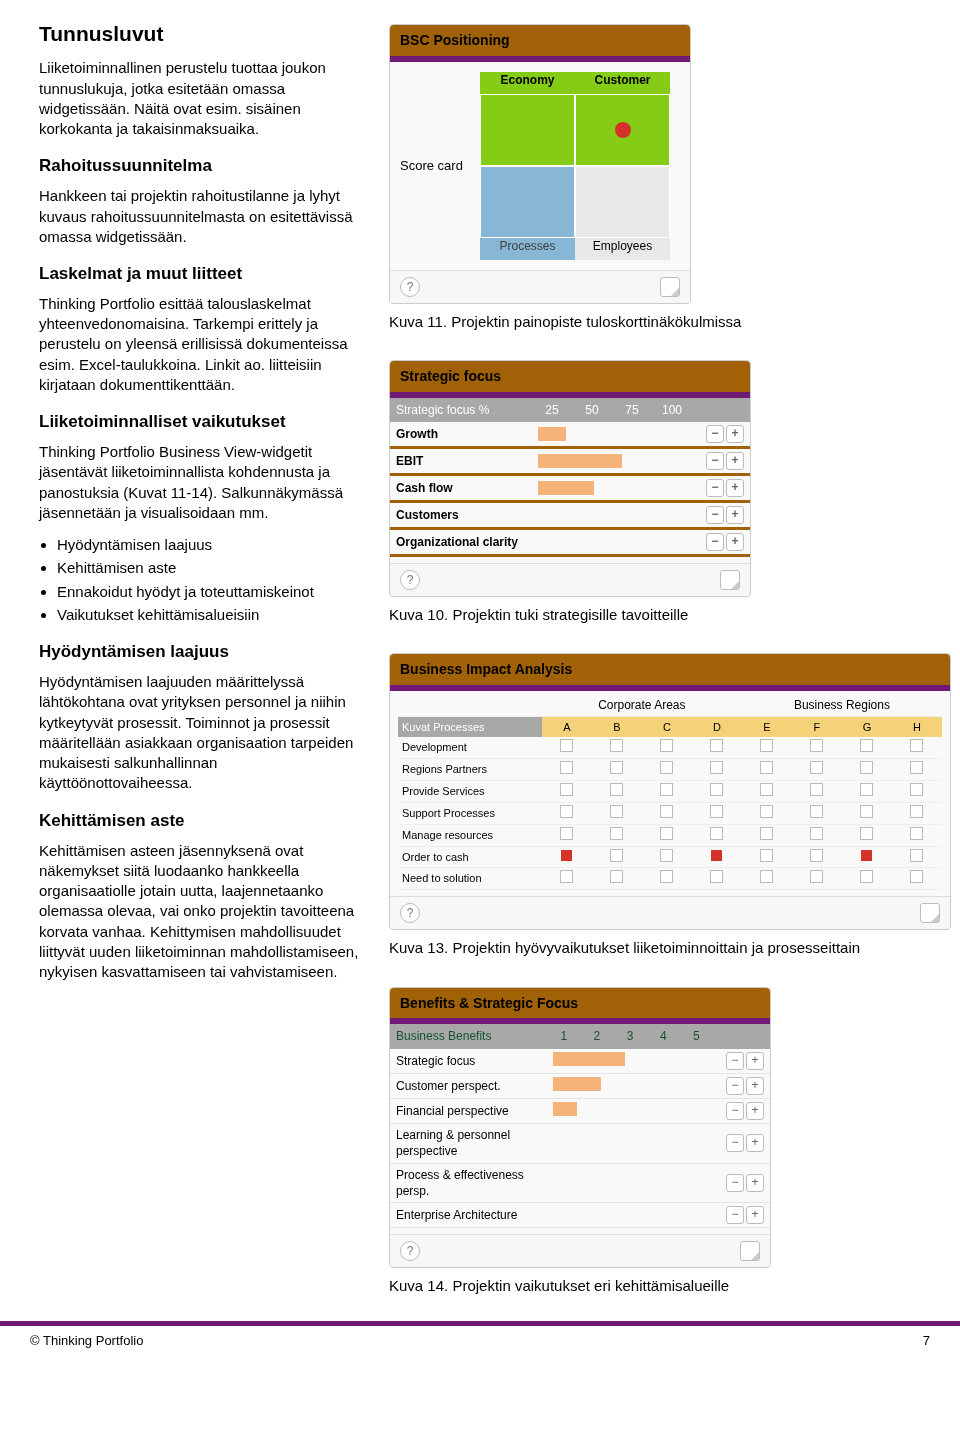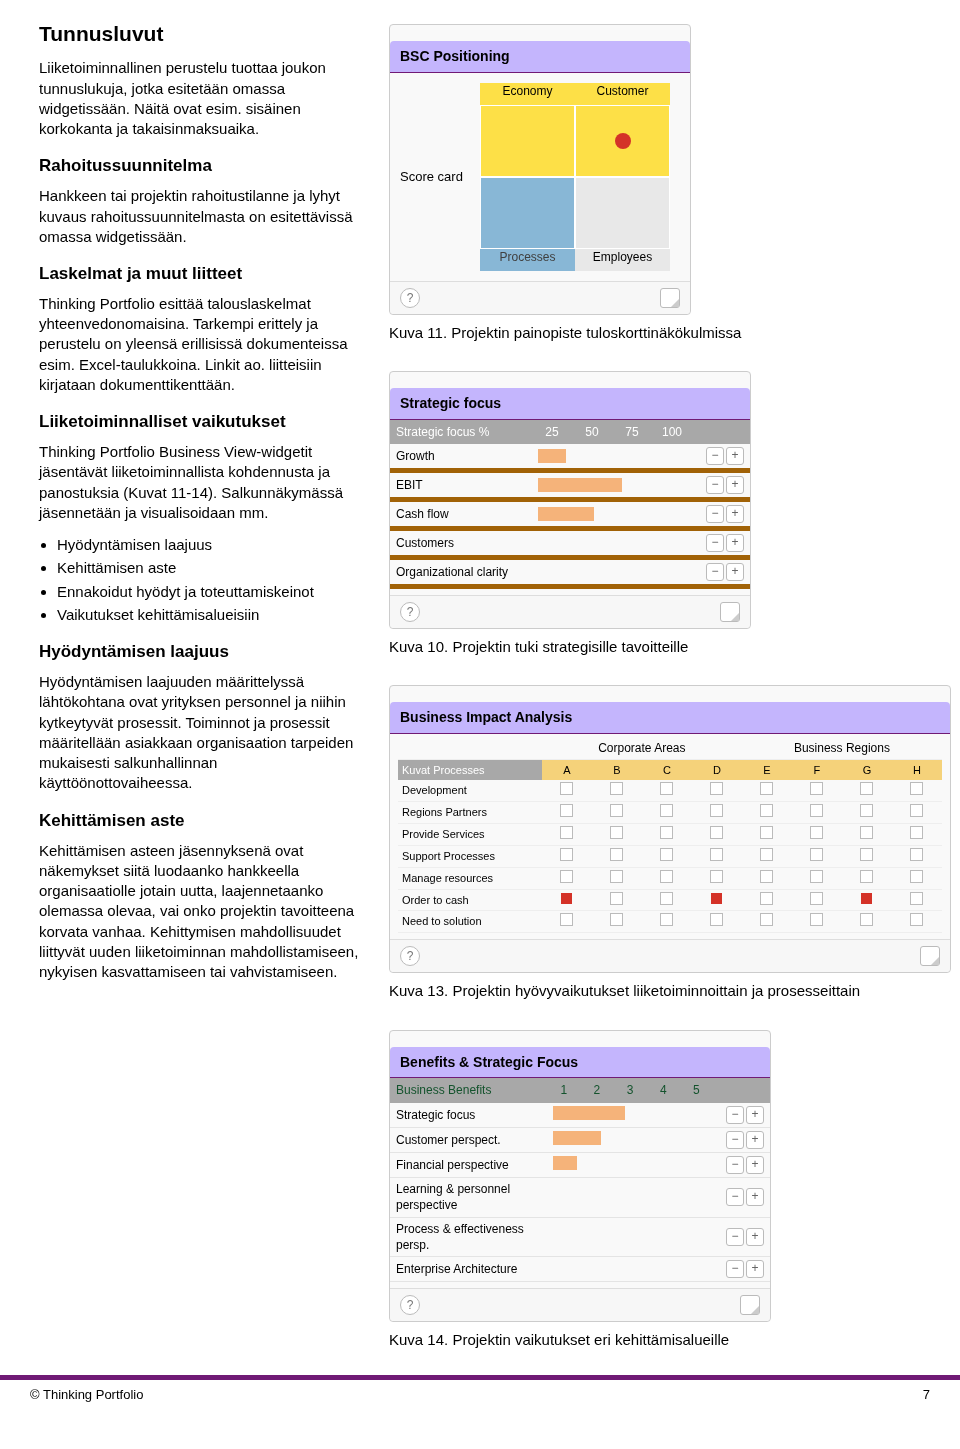--- a/index.html
+++ b/index.html
@@ -32,27 +32,26 @@
   .left-col ul { margin: 0 0 12px; padding-left: 18px; font-weight: 300; }
   .left-col li { margin-bottom: 3px; }
   .caption { font-size: 15px; margin: 8px 0 28px; font-weight: 300; }
   .widget {
     border: 1px solid #ccc;
     border-radius: 4px;
     background: #f9f9f9;
     margin-bottom: 4px;
   }
   .widget-header {
-    background: #c4b5fd;
-    border-bottom: 1px solid #701a75;
+    background: #a16207;
+    border-bottom: 6px solid #701a75;
     padding: 6px 10px;
     font-weight: bold;
     font-size: 14px;
     border-radius: 4px 4px 0 0;
-    margin-top: 16px;
   }
   .widget-body { padding: 10px; }
   .widget-footer {
     border-top: 1px solid #ddd;
     padding: 6px 10px;
     display: flex;
     justify-content: space-between;
     align-items: center;
     background: #f7f7f7;
     border-radius: 0 0 4px 4px;
@@ -71,29 +70,29 @@
     border: 4px solid transparent; border-right-color: #ccc; border-bottom-color: #ccc;
   }
   
   .bsc-wrap { display: flex; }
   .bsc-ylabel { width: 80px; display: flex; align-items: center; font-size: 13px; }
   .bsc-grid { width: 190px; }
   .bsc-labels-row { display: flex; height: 22px; }
   .bsc-labels-row > div { flex: 1; text-align: center; font-size: 12px; }
   .bsc-cells-row { display: flex; height: 72px; }
   .bsc-cell { flex: 1; border: 1px solid #fff; display:flex; align-items:center; justify-content:center;}
-  .c-orange { background: #fde047; }
+  .c-orange { background: #84cc16; font-weight: bold; }
   .c-blue { background: #88b7d6; }
   .c-grey { background: #e8e8e8; }
   .red-dot { width: 16px; height: 16px; background: #d43228; border-radius: 50%; }
   
   .sf-table { width: 100%; border-collapse: collapse; font-size: 12px; }
   .sf-table th { background: #a8a8a8; color: #fff; text-align: left; padding: 4px 6px; font-weight: normal; }
   .sf-table th.num { text-align: center; width: 28px; }
-  .sf-table td { border-bottom: 5px solid #a16207; padding: 3px 6px; }
+  .sf-table td { border-bottom: 3px solid #a16207; padding: 3px 6px; font-weight: bold; }
   .sf-table td.bar-cell { padding: 3px 0 3px 6px; }
   .sf-bar-track { display: flex; gap: 0; height: 14px; }
   .seg { width: 28px; height: 14px; }
   .seg.fill { background: #f5b37a; }
   .mp-cell { text-align: right; white-space: nowrap; width: 46px; }
   .mp-btn {
     display:inline-block; width: 16px; height: 16px; line-height: 14px; text-align:center;
     border: 1px solid #bbb; border-radius: 3px; font-size: 12px; color:#666; background:#fff; margin-left:2px;
   }
   

